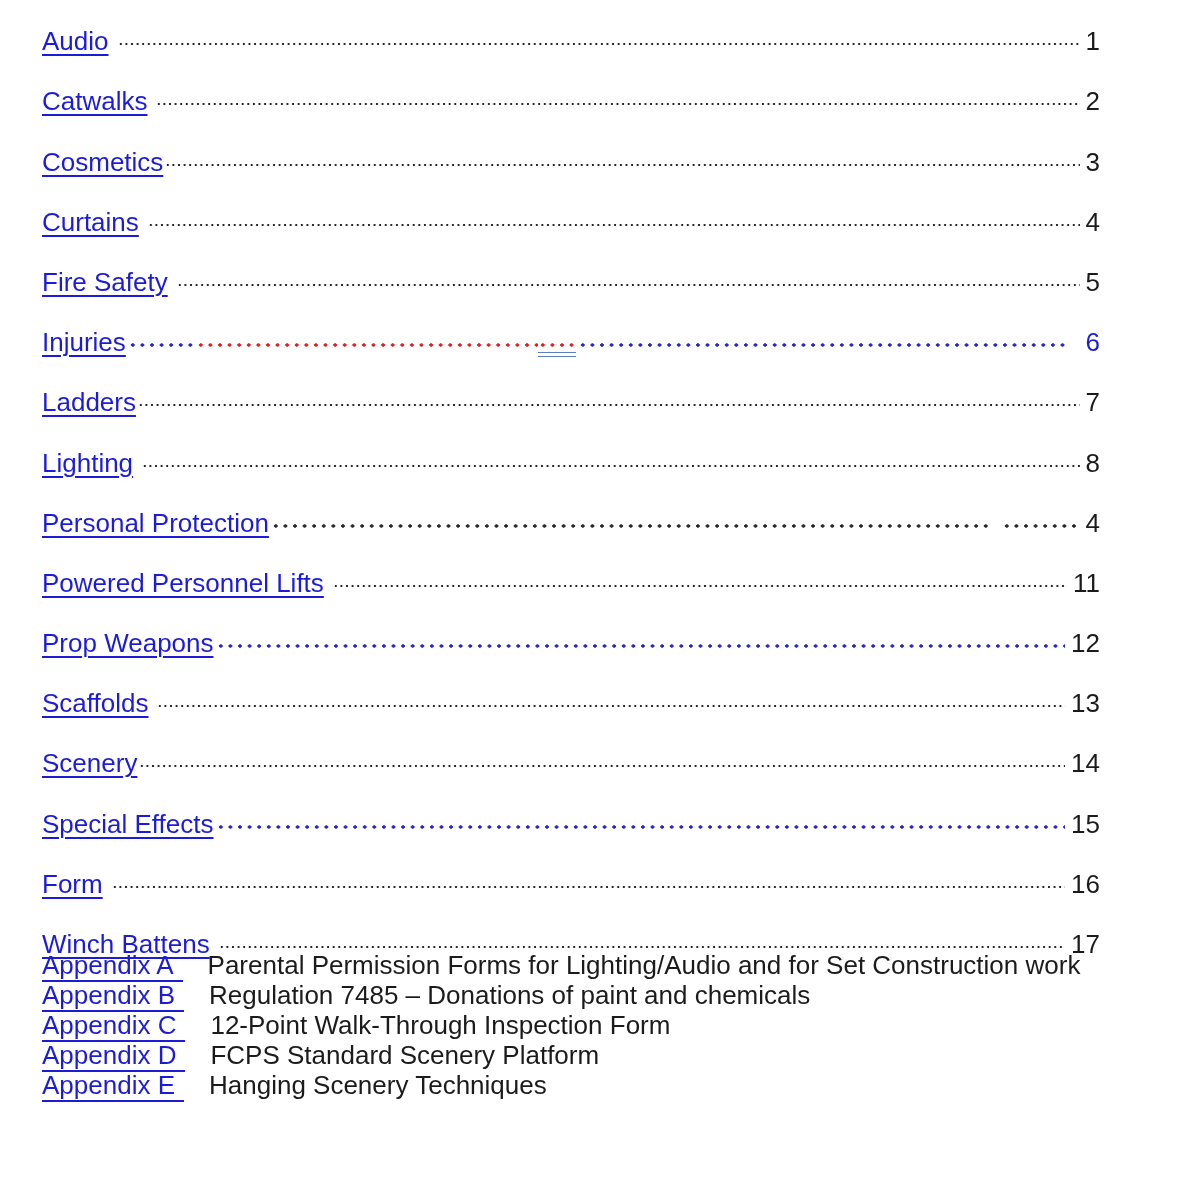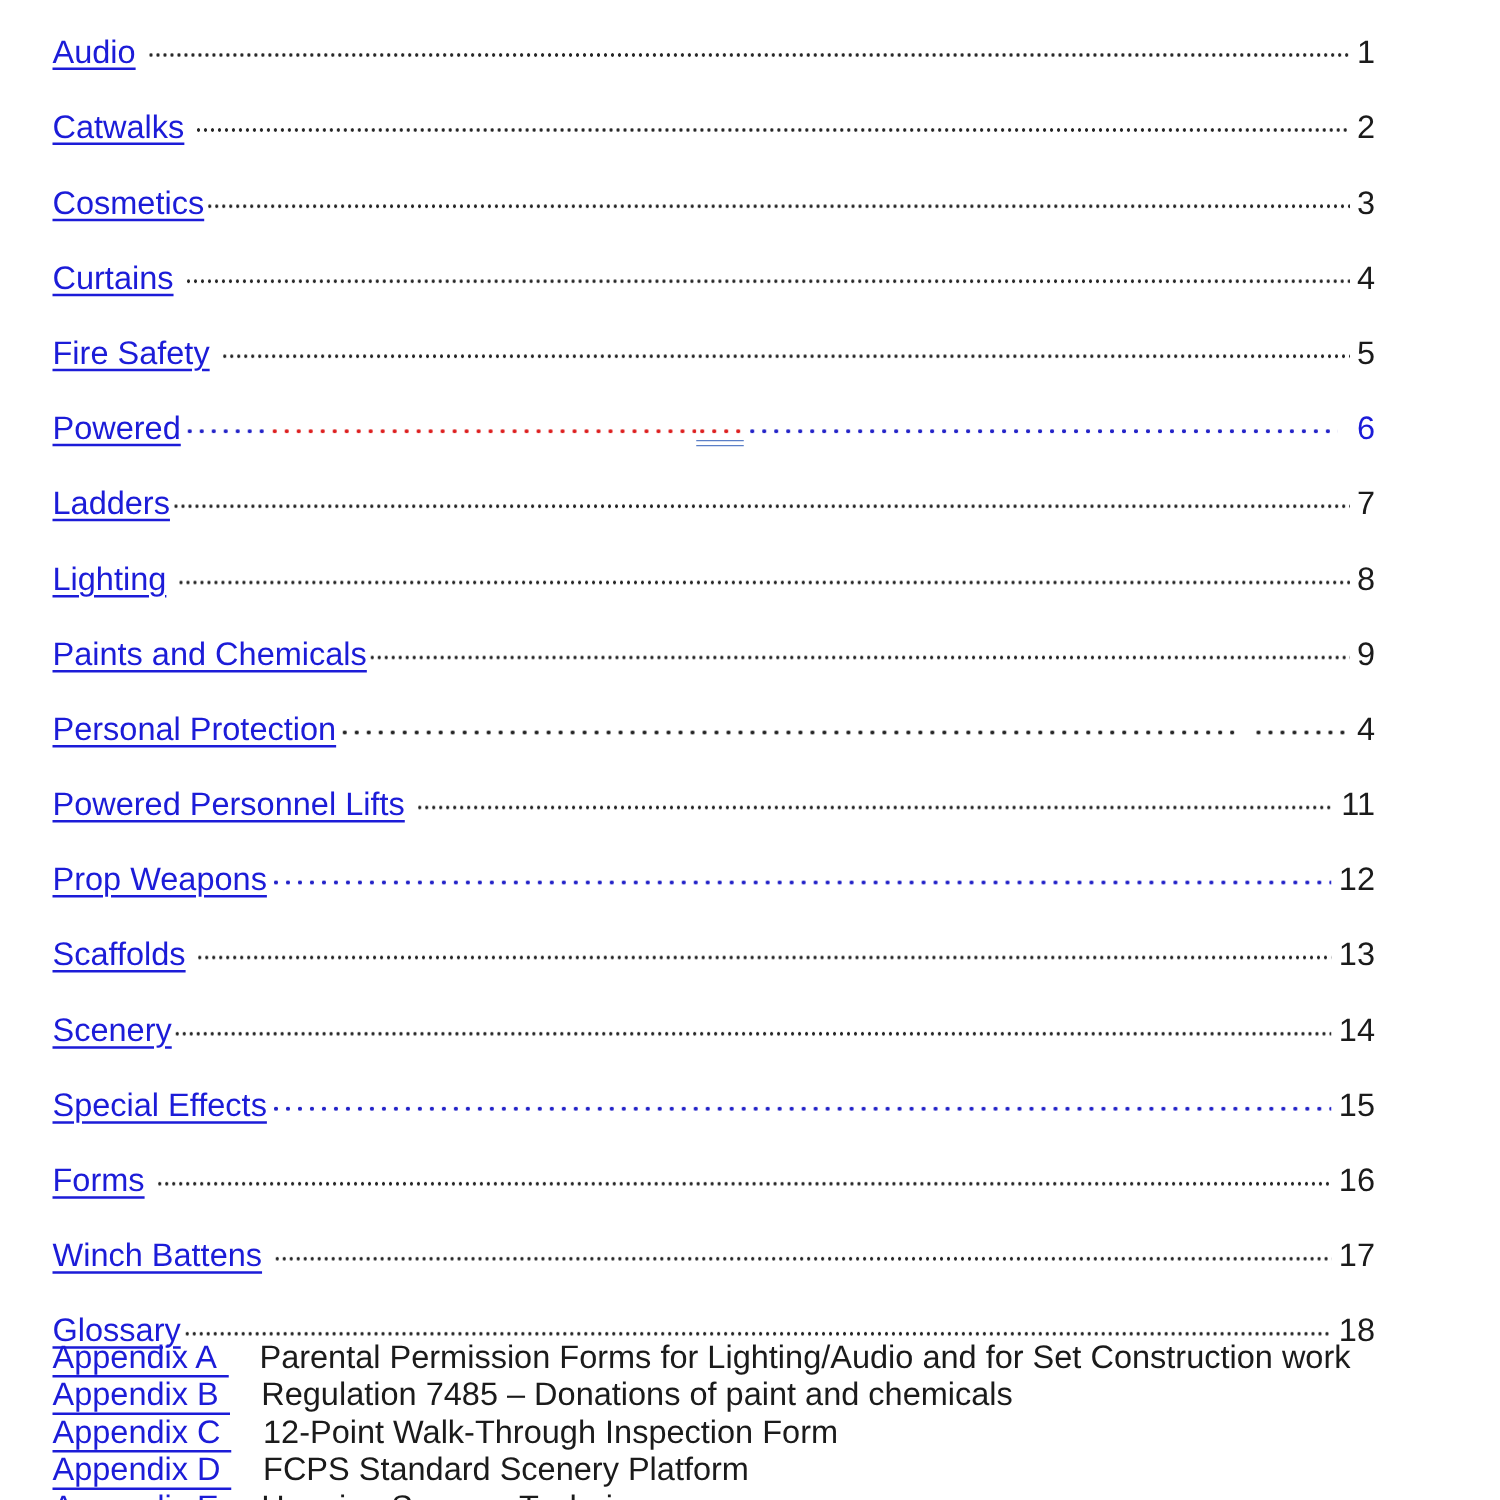--- a/index.html
+++ b/index.html
@@ -151,21 +151,21 @@
     <span class="pagenum">4</span>
   </div>
 
   <div class="row">
     <a class="link">Fire Safety</a>
     <span class="leader dense-black gap"></span>
     <span class="pagenum">5</span>
   </div>
 
   <div class="row">
-    <a class="link">Powered</a>
+    <a class="link">Injuries</a>
     <span class="leader-multi">
       <span class="seg wide-blue" style="flex:0 0 68px"></span>
       <span class="seg wide-red" style="flex:0 0 342px"></span>
       <span class="seg wide-red underlined" style="flex:0 0 40px"></span>
       <span class="seg wide-blue grow"></span>
     </span>
     <span class="pagenum blue">6</span>
   </div>
 
   <div class="row">
@@ -173,25 +173,20 @@
     <span class="leader dense-black nogap"></span>
     <span class="pagenum">7</span>
   </div>
 
   <div class="row">
     <a class="link">Lighting</a>
     <span class="leader dense-black gap"></span>
     <span class="pagenum">8</span>
   </div>
 
-  <div class="row">
-    <a class="link">Paints and Chemicals</a>
-    <span class="leader dense-black nogap"></span>
-    <span class="pagenum">9</span>
-  </div>
 
   <div class="row">
     <a class="link">Personal Protection</a>
     <span class="leader wide-black nogap"></span>
     <span class="leader fixed spacer12"></span>
     <span class="leader fixed wide-black" style="width:78px"></span>
     <span class="pagenum">4</span>
   </div>
 
   <div class="row">
@@ -218,36 +213,31 @@
     <span class="pagenum">14</span>
   </div>
 
   <div class="row">
     <a class="link">Special Effects</a>
     <span class="leader wide-blue nogap"></span>
     <span class="pagenum">15</span>
   </div>
 
   <div class="row">
-    <a class="link">Forms</a>
+    <a class="link">Form</a>
     <span class="leader dense-black gap"></span>
     <span class="pagenum">16</span>
   </div>
 
   <div class="row">
     <a class="link">Winch Battens</a>
     <span class="leader dense-black gap"></span>
     <span class="pagenum">17</span>
   </div>
 
-  <div class="row">
-    <a class="link">Glossary</a>
-    <span class="leader dense-black nogap"></span>
-    <span class="pagenum">18</span>
-  </div>
 
   <div class="appendices">
     <div class="app-row">
       <a class="app-link">Appendix A</a>
       <span class="app-title">Parental Permission Forms for Lighting/Audio and for Set Construction work</span>
     </div>
     <div class="app-row">
       <a class="app-link">Appendix B</a>
       <span class="app-title">Regulation 7485 – Donations of paint and chemicals</span>
     </div>

